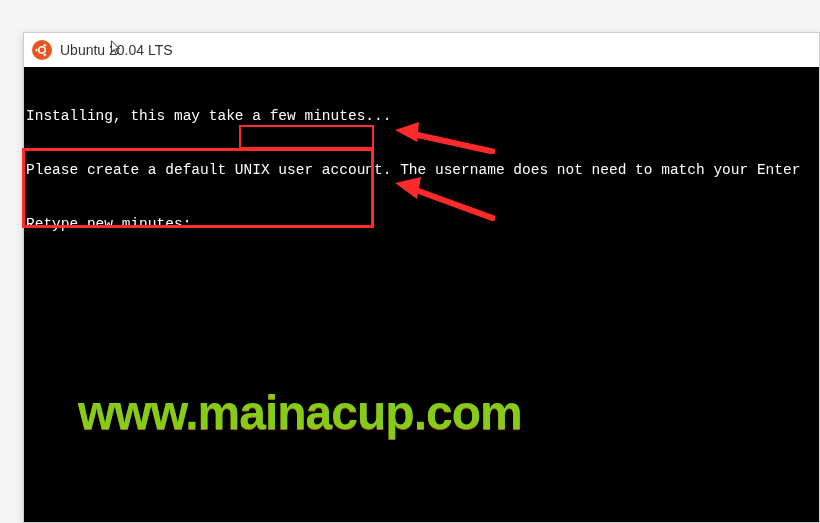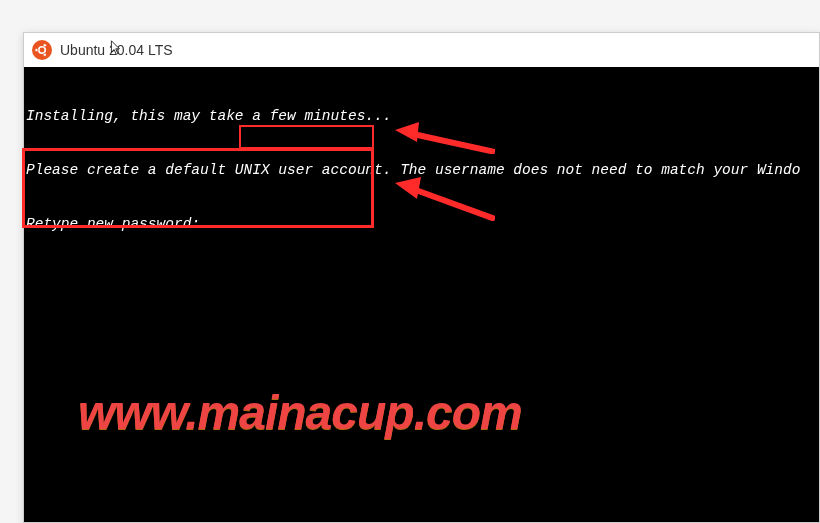--- a/index.html
+++ b/index.html
@@ -51,21 +51,20 @@
       color: #fff;
       font-family: "Consolas", "Courier New", monospace;
       font-size: 14.5px;
       line-height: 18px;
       padding: 4px 2px;
       height: calc(100% - 34px);
       width: 100%;
       white-space: pre;
       overflow: hidden;
       position: relative;
-      font-style: italic;
     }
     .term-line { display: block; }
     .highlight-box-1 {
       position: absolute;
       border: 2px solid #ff2a2a;
       top: 125px;
       left: 239px;
       width: 135px;
       height: 24px;
       pointer-events: none;
@@ -85,21 +84,21 @@
     }
     .arrow1 { top: 122px; left: 395px; width: 100px; height: 32px; }
     .arrow2 { top: 175px; left: 395px; width: 100px; height: 46px; }
     .watermark {
       position: absolute;
       bottom: 100px;
       left: 54px;
       font-family: Arial, Helvetica, sans-serif;
       font-size: 48px;
       font-weight: 900;
-      color: #ef4444;
+      color: #84cc16;
       text-shadow: 0 1px 0 #b06a10, 0 2px 3px rgba(0,0,0,0.4);
       letter-spacing: -1px;
     }
   </style>
 </head>
 <body>
 
 <div class="window">
   <div class="titlebar">
     <span class="ubuntu-icon">
@@ -109,22 +108,22 @@
         <circle cx="9" cy="20" r="3.2" fill="#fff" stroke="#E95420" stroke-width="1.2"></circle>
         <circle cx="25.5" cy="10.5" r="3.2" fill="#fff" stroke="#E95420" stroke-width="1.2"></circle>
         <circle cx="25.5" cy="29.5" r="3.2" fill="#fff" stroke="#E95420" stroke-width="1.2"></circle>
       </svg>
     </span>
     <span class="title-text">Ubuntu 20.04 LTS</span>
   </div>
 
   <div class="terminal">
     <span class="term-line">Installing, this may take a few minutes...</span>
-    <span class="term-line">Please create a default UNIX user account. The username does not need to match your Windo</span>
-    <span class="term-line">Retype new password:</span>
+    <span class="term-line">Please create a default UNIX user account. The username does not need to match your Enter</span>
+    <span class="term-line">Retype new minutes:</span>
 
     <div class="watermark">www.mainacup.com</div>
   </div>
 </div>
 
 <svg class="cursor-svg" viewBox="0 0 16 20">
   <path d="M1,1 L1,15 L4.5,12 L7,18 L9,17 L6.5,11 L11,11 Z" fill="#fff" stroke="#000" stroke-width="1"></path>
 </svg>
 
 <div class="highlight-box-1"></div>

